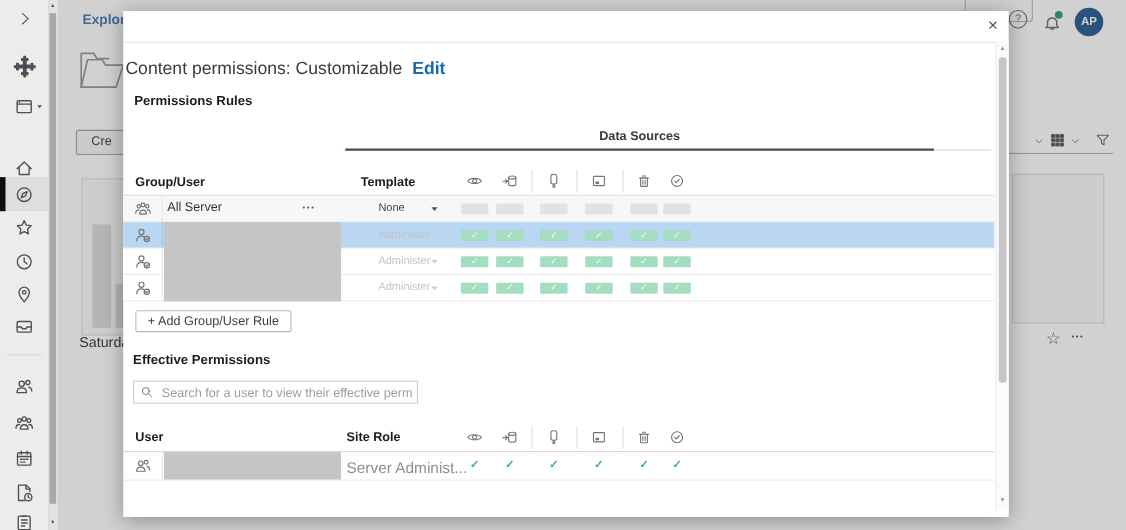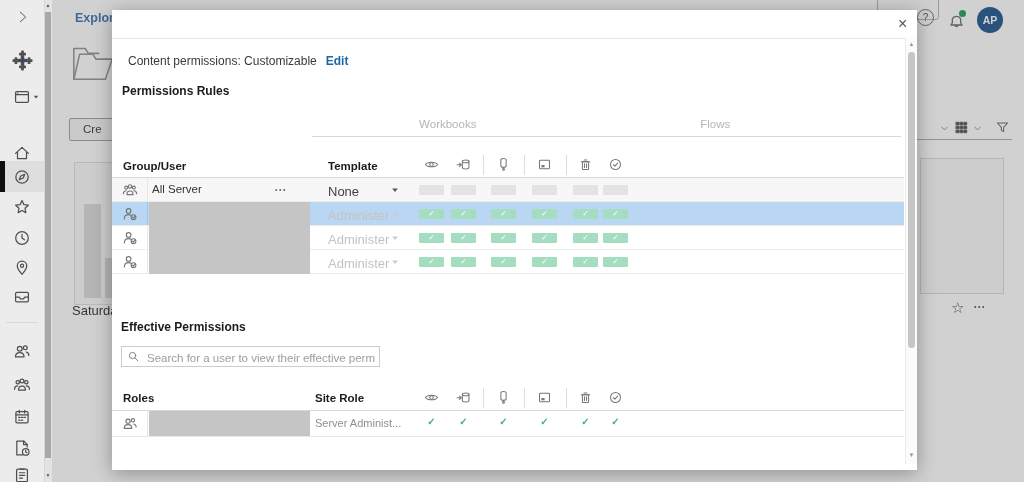--- a/index.html
+++ b/index.html
@@ -45,41 +45,41 @@
   .sb-scroll{position:absolute;left:44px;top:0;width:8px;height:482px;background:#e3e3e3;
              border-left:1px solid #d6d6d6;box-sizing:border-box}
   .sb-thumb{position:absolute;left:45px;top:12px;width:6px;height:446px;background:#a8a8a8}
   .sb-arrow{position:absolute;left:44px;width:8px;text-align:center;font-size:5px;color:#555}
   
   .modal{position:absolute;left:112px;top:10px;width:805px;height:460px;background:#fff;
          box-shadow:0 3px 18px rgba(0,0,0,.32);z-index:40}
   .m-title{position:absolute;left:10px;top:8px;font-size:12px;color:#686868}
   .m-close{position:absolute;left:786px;top:5px;font-size:16px;color:#555;cursor:pointer}
   .m-divider{position:absolute;left:0;top:28px;width:805px;height:1px;background:#e4e4e4}
-  .m-cp{position:absolute;left:16px;top:44px;font-size:12px;color:#3a3a3a}
+  .m-cp{position:absolute;left:2px;top:44px;font-size:16px;color:#3a3a3a}
   .m-edit{color:#1a69a8;font-weight:bold;margin-left:9px;cursor:pointer}
   .m-pr{position:absolute;left:10px;top:74px;font-size:12px;font-weight:bold;color:#1c1c1c}
   .m-tabline{position:absolute;left:200px;top:126px;width:589px;height:1px;background:#d8d8d8}
   .m-tabs{position:absolute;left:202px;top:105px;width:535px;height:22px;display:flex;z-index:2}
   .tab{flex:1;text-align:center;font-size:11.5px;color:#b5b5b5;padding-top:3px;cursor:pointer}
   .tab.active{color:#383838;font-weight:bold;border-bottom:2px solid #4a4a4a}
   .th{position:absolute;font-size:11.5px;font-weight:bold;color:#1c1c1c}
   .cap{position:absolute;width:15px;height:15px}
   .vsep{position:absolute;width:1px;height:20px;background:#ddd}
   .hline{position:absolute;left:0;width:792px;height:1px;background:#d8d8d8}
   .rt-coldiv{position:absolute;left:198px;top:168px;width:1px;height:96px;background:#e8e8e8}
   .rrow{position:absolute;left:0;width:792px;height:24px;background:#fff;border-bottom:1px solid #ececec;box-sizing:border-box}
   .rrow.first{background:#f7f7f7}
   .rrow.selected{background:#b9d7f2}
   .rcell-icon{position:absolute;left:0;top:0;width:36px;height:100%;border-right:1px solid #e8e8e8;
               display:flex;align-items:center;justify-content:center;box-sizing:border-box}
   .i16{width:16px;height:16px}
   .rname{position:absolute;left:40px;top:5px;font-size:11.5px;color:#333}
   .rmore{position:absolute;left:163px;top:8px;font-size:7px;letter-spacing:1.5px;color:#666;cursor:pointer}
-  .rtmpl{position:absolute;left:216px;top:5.5px;font-size:13px;color:#3f3f3f;cursor:pointer}
+  .rtmpl{position:absolute;left:232px;top:5.5px;font-size:10px;color:#3f3f3f;cursor:pointer}
   .muted .rtmpl{color:#c3c3c3}
   .rcaret{position:absolute;left:278px;top:7px;width:10px;height:10px;color:#555;cursor:pointer}
   .muted .rcaret{color:#ccc}
   .rcaret svg path{fill:currentColor;stroke:none}
   .rpills{position:absolute;left:0;top:0;width:100%;height:100%}
   .pill{position:absolute;top:7px;width:25px;height:10px;border-radius:1px;font-size:8px;
         line-height:10px;text-align:center;color:#fff;cursor:pointer}
   .pill.unset{background:#e3e3e3}
   .pill.allowed{background:#a5ddc1}
   .redact{position:absolute;background:#c5c5c5;z-index:5}
@@ -87,21 +87,21 @@
             border-radius:2px;background:#fff;font-size:11.5px;color:#3f3f3f;text-align:center;
             line-height:18px;box-sizing:border-box;cursor:pointer}
   .m-efftitle{position:absolute;left:9px;top:310px;font-size:12px;font-weight:bold;color:#1c1c1c}
   .m-search{position:absolute;left:9px;top:336px;width:259px;height:21px;border:1px solid #ccc;
             background:#fff;box-sizing:border-box}
   .m-search .sicon{position:absolute;left:5px;top:3px;width:13px;height:13px}
   .m-search input{position:absolute;left:23px;top:1px;width:228px;height:17px;border:none;outline:none;
                   font-size:11.5px;color:#333;font-family:inherit;background:transparent}
   .m-search input::placeholder{color:#9d9d9d}
   .et-row{position:absolute;left:0;top:401px;width:792px;height:26px;border-bottom:1px solid #e8e8e8;box-sizing:border-box}
-  .et-role-val{position:absolute;left:203px;top:407px;font-size:11px;color:#8f8f8f}
+  .et-role-val{position:absolute;left:203px;top:407px;font-size:14px;color:#8f8f8f}
   .eff-checks span{position:absolute;top:406px;width:25px;text-align:center;font-size:10px;
                    color:#3caf82;font-weight:bold}
   .m-sb{position:absolute;left:793px;top:28px;width:12px;height:426px;background:#fbfbfb;
         border-left:1px solid #ececec;box-sizing:border-box}
   .m-sb .sarrow{position:absolute;left:0;width:11px;text-align:center;font-size:6px;color:#999}
   .m-sb .thumb{position:absolute;left:2px;top:14px;width:7px;height:296px;background:#c6c6c6;border-radius:3px}
 </style>
 </head>
 <body>
 
@@ -274,22 +274,21 @@
 </nav>
 
 <div class="modal">
   <div class="m-close">×</div>
   <div class="m-divider"></div>
   <div class="m-cp"><span>Content permissions: Customizable</span><span class="m-edit">Edit</span></div>
   <div class="m-pr">Permissions Rules</div>
 
   <div class="m-tabline"></div>
   <div class="m-tabs">
-    <div class="tab">Workbooks</div>
-    <div class="tab">Flows</div>
+    <div class="tab active">Data Sources</div>
   </div>
 
   <div class="th" style="left:11px;top:150px">Group/User</div>
   <div class="th" style="left:216px;top:150px">Template</div>
   <span class="cap icon" style="left:312px;top:147px">
       <svg viewBox="0 0 16 16">
         <path d="M1.5 8c2.2-3.3 10.8-3.3 13 0c-2.2 3.3-10.8 3.3-13 0z"></path>
         <circle cx="8" cy="8" r="1.9"></circle>
       </svg>
     </span>
@@ -435,33 +434,34 @@
         <span class="pill allowed" style="left: 307px;">✓</span>
         <span class="pill allowed" style="left: 339px;">✓</span>
         <span class="pill allowed" style="left: 379px;">✓</span>
         <span class="pill allowed" style="left: 420px;">✓</span>
         <span class="pill allowed" style="left: 461px;">✓</span>
         <span class="pill allowed" style="left: 491px;">✓</span>
       </div>
   </div>
   <div class="redact" style="left:37px;top:192px;width:161px;height:72px"></div>
 
+  <div class="m-addbtn">+ Add Group/User Rule</div>
   <div class="m-efftitle">Effective Permissions</div>
 
   <div class="m-search">
     <span class="sicon icon">
         <svg viewBox="0 0 16 16">
           <circle cx="6.8" cy="6.8" r="3.9"></circle>
           <path d="M9.7 9.7l3.6 3.6"></path>
         </svg>
       </span>
     <input type="text" placeholder="Search for a user to view their effective permissions" style="">
   </div>
 
-  <div class="th" style="left:11px;top:382px">Roles</div>
+  <div class="th" style="left:11px;top:382px">User</div>
   <div class="th" style="left:203px;top:382px">Site Role</div>
   <span class="cap icon" style="left:312px;top:380px">
       <svg viewBox="0 0 16 16">
         <path d="M1.5 8c2.2-3.3 10.8-3.3 13 0c-2.2 3.3-10.8 3.3-13 0z"></path>
         <circle cx="8" cy="8" r="1.9"></circle>
       </svg>
     </span>
   <span class="cap icon" style="left:344px;top:380px">
       <svg viewBox="0 0 16 16">
         <ellipse cx="10.3" cy="4.7" rx="3.5" ry="1.5"></ellipse>

